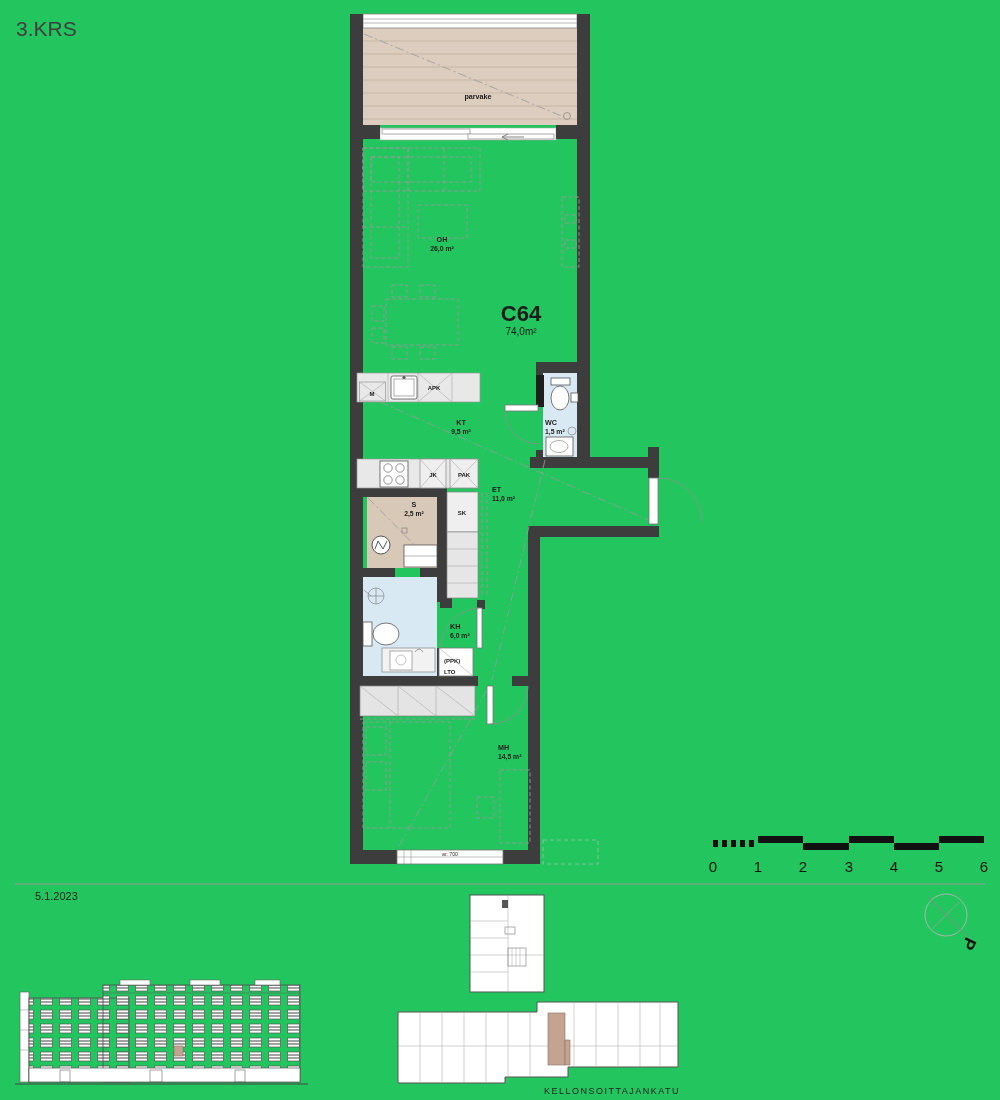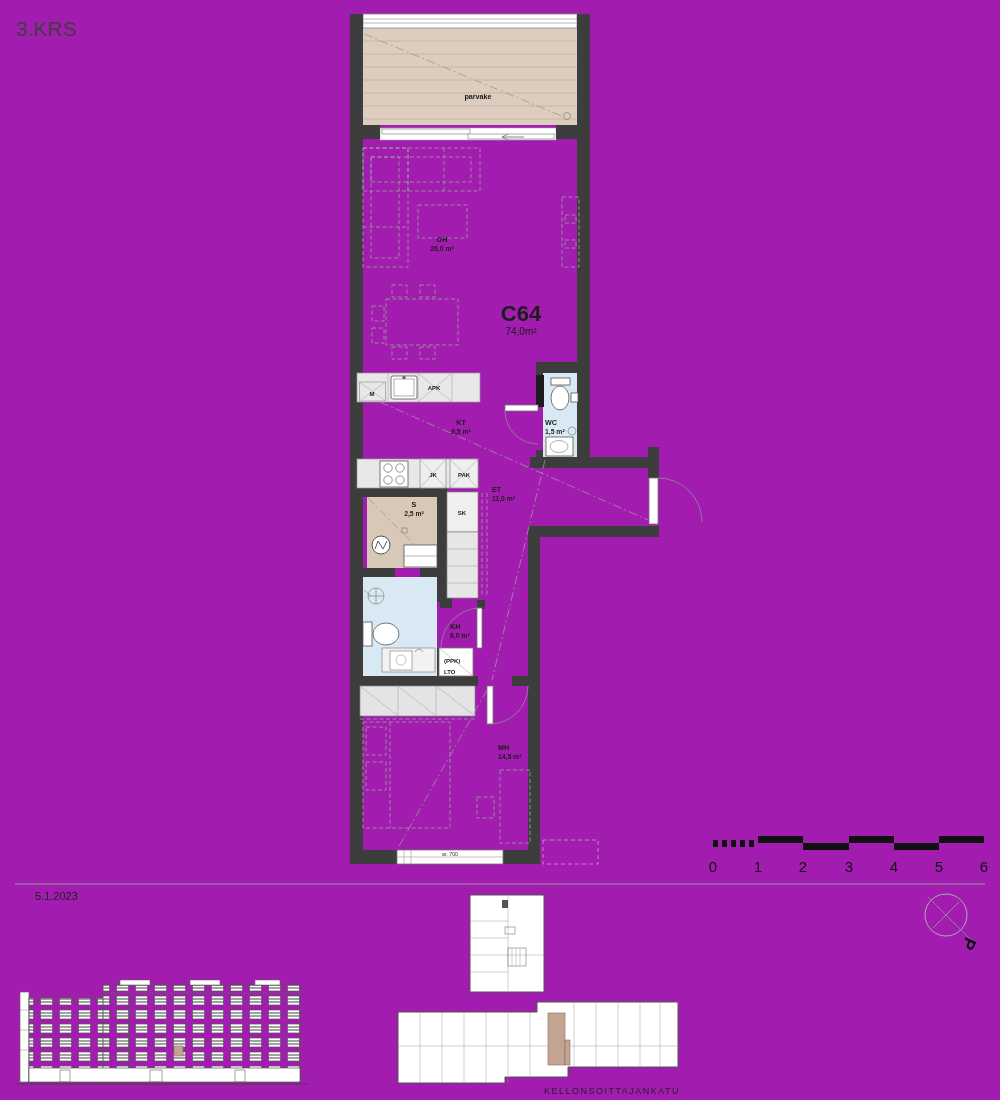--- a/index.html
+++ b/index.html
@@ -1,16 +1,16 @@
 <!DOCTYPE html>
 <html><head>
 <meta charset="utf-8">
 <style>
   html,body{margin:0;padding:0;background:#ffffff;}
-  .page{position:relative;width:1000px;height:1100px;background:#a21caf;overflow:hidden;
+  .page{position:relative;width:1000px;height:1100px;background:#22c55e;overflow:hidden;
         font-family:"Liberation Sans",sans-serif;}
   svg{display:block;}
   text{font-family:"Liberation Sans",sans-serif;fill:#1c1c1c;}
   .t-title{font-size:21px;fill:#3f3f3f;}
   .t-room{font-size:7.2px;font-weight:700;text-anchor:middle;}
   .t-area{font-size:6.8px;font-weight:700;text-anchor:middle;}
   .t-room-l{font-size:7.2px;font-weight:700;text-anchor:start;}
   .t-area-l{font-size:6.8px;font-weight:700;text-anchor:start;}
   .t-fix{font-size:6px;font-weight:700;text-anchor:middle;}
   .t-fix-l{font-size:6px;font-weight:700;text-anchor:start;}

